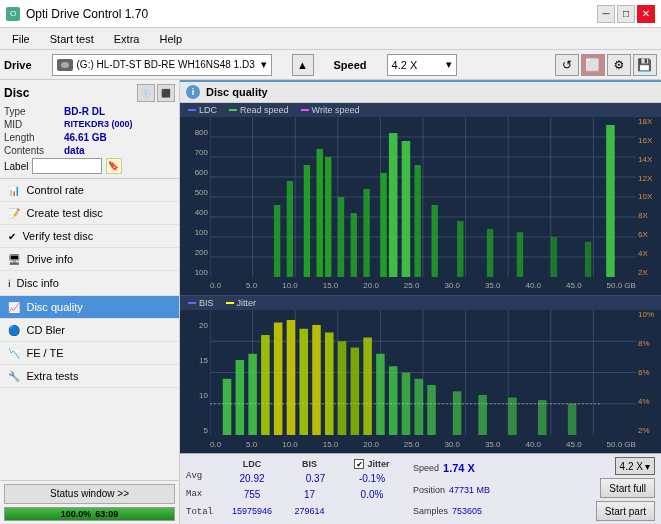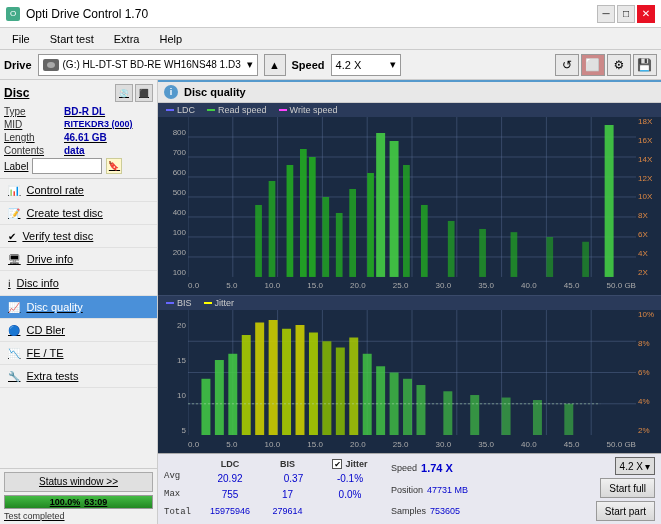--- a/index.html
+++ b/index.html
@@ -36,21 +36,21 @@
       align-items: center;
     }
     .menu-item { padding: 2px 8px; cursor: pointer; font-size: 11px; }
 
     
     .drivebar {
       background: #f0f0f0;
       display: flex;
       align-items: center;
       padding: 3px 4px;
-      gap: 6px;
+      gap: 20px;
       border-bottom: 1px solid #ccc;
       height: 30px;
     }
     .drivebar-label { font-size: 11px; font-weight: bold; }
     .drive-select {
       display: flex; align-items: center; border: 1px solid #999;
       background: white; height: 22px; padding: 8px 4px;
       font-size: 11px; gap: 4px; flex: 1; max-width: 220px;
     }
     .eject-btn {
@@ -71,27 +71,26 @@
     }
 
     
     .main-layout {
       display: flex;
       height: calc(524px - 28px - 22px - 30px);
     }
 
     
     .sidebar {
-      width: 158px;
+      width: 180px;
       background: #f0f0f0;
       border-right: 1px solid #ccc;
       display: flex;
       flex-direction: column;
       flex-shrink: 0;
-      text-decoration: underline;
     }
 
     
     .disc-info-panel {
       border-bottom: 1px solid #ccc;
       padding: 4px;
     }
     .disc-info-header {
       display: flex; align-items: center; justify-content: space-between;
       margin-bottom: 4px;
@@ -332,21 +331,20 @@
     </div>
 
     <div class="status-section">
       <div class="status-window-btn">Status window &gt;&gt;</div>
       <div class="progress-bar-container">
         <div class="progress-bar-fill" style="width:100%;">
           <span style="margin-right:4px;">100.0%</span>
           <span>63:09</span>
         </div>
       </div>
-      <div class="status-text">Test completed</div>
     </div>
 
   </div>
 
   <div class="content-area">
 
     <div class="disc-quality-header">
       <div class="dq-icon">i</div>
       <span>Disc quality</span>
     </div>

